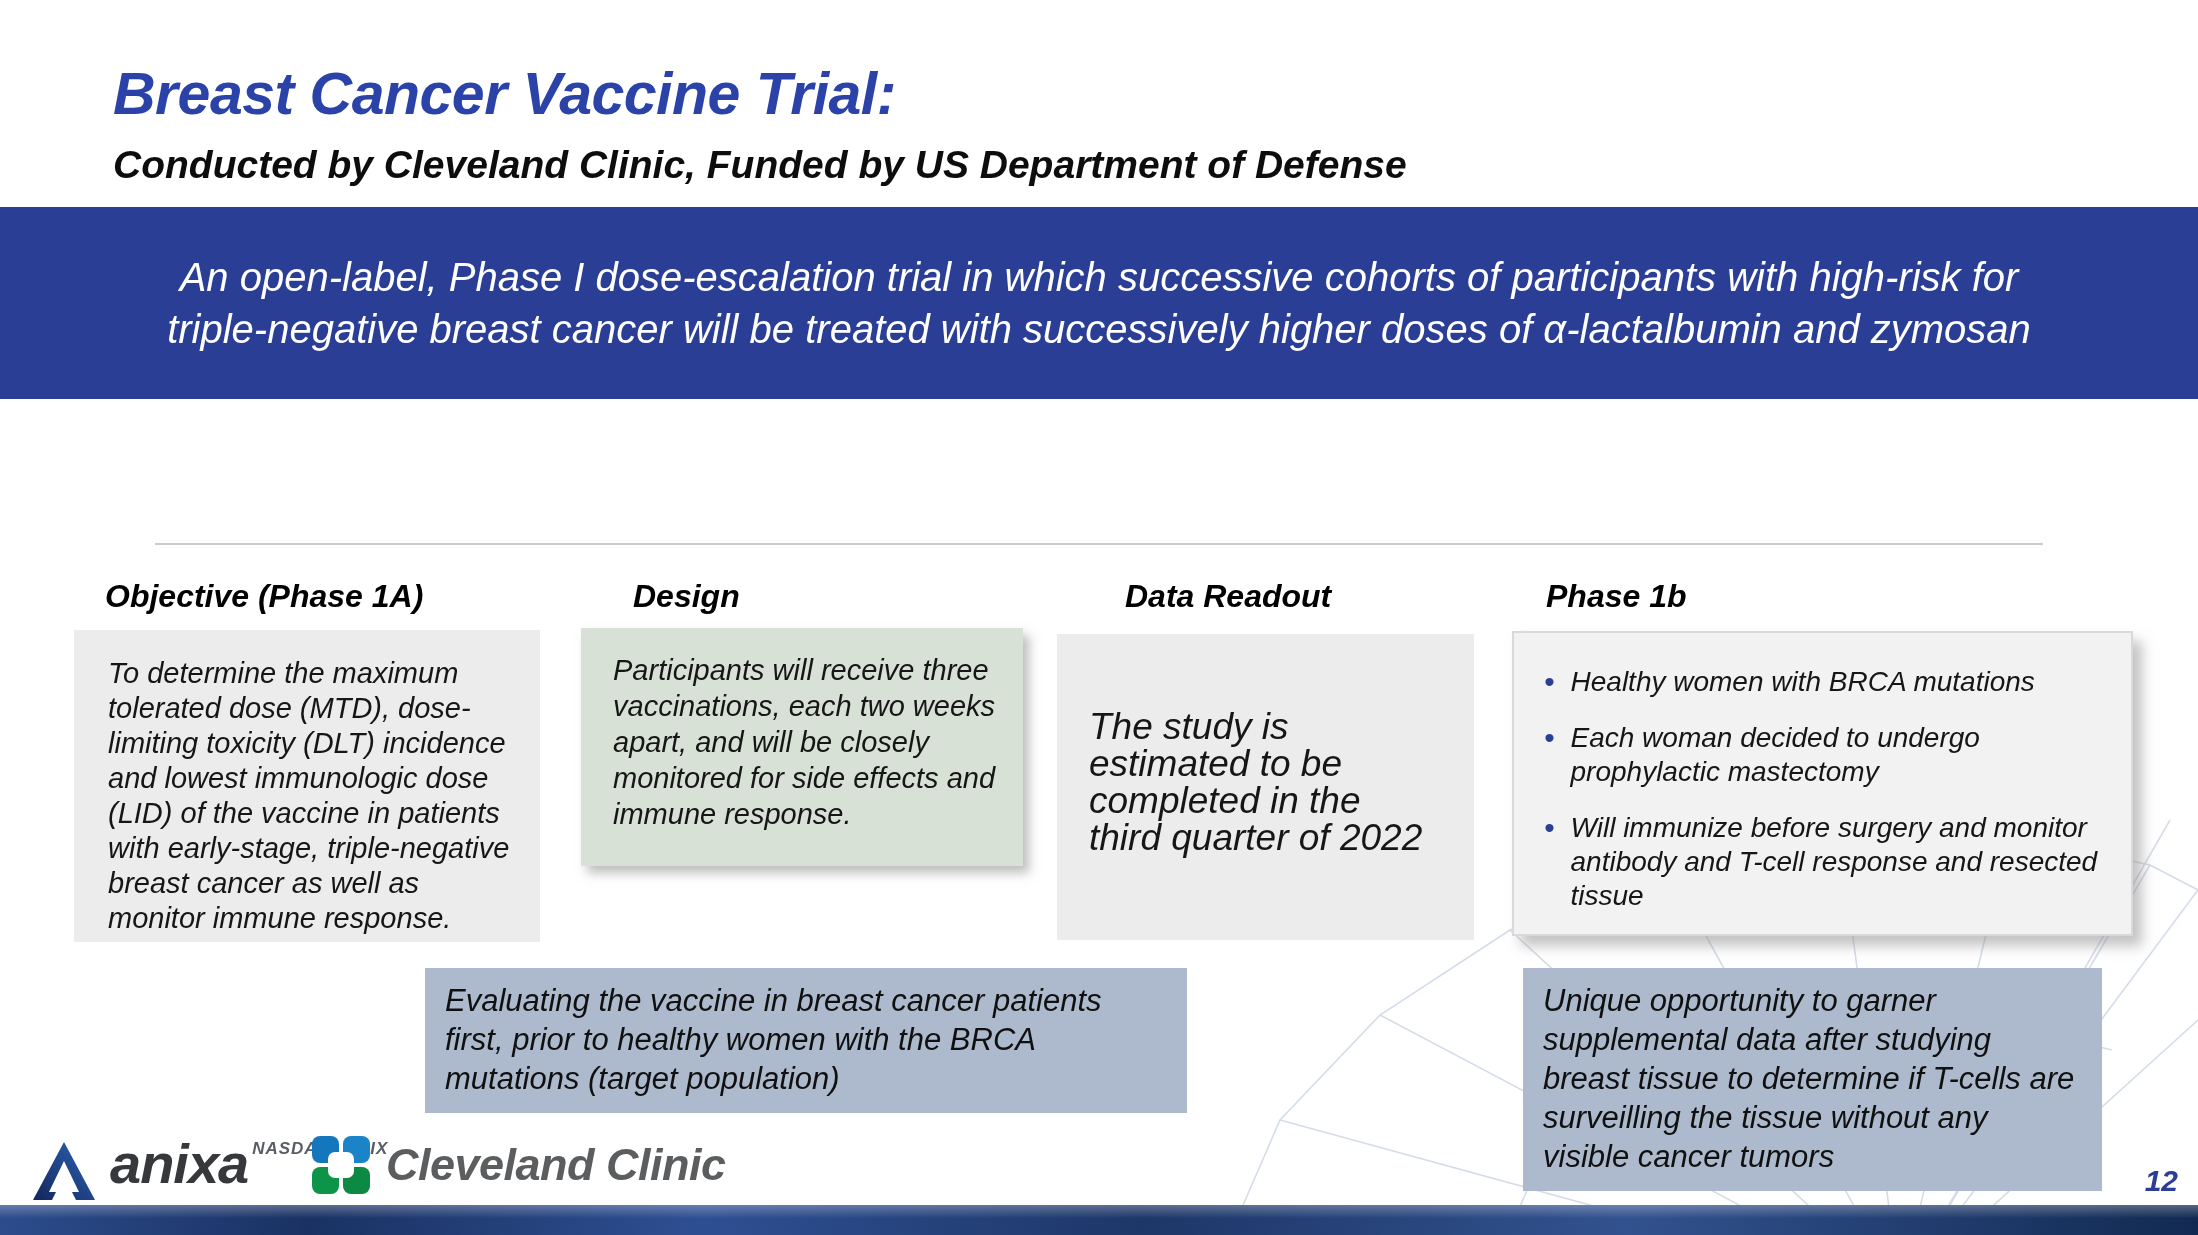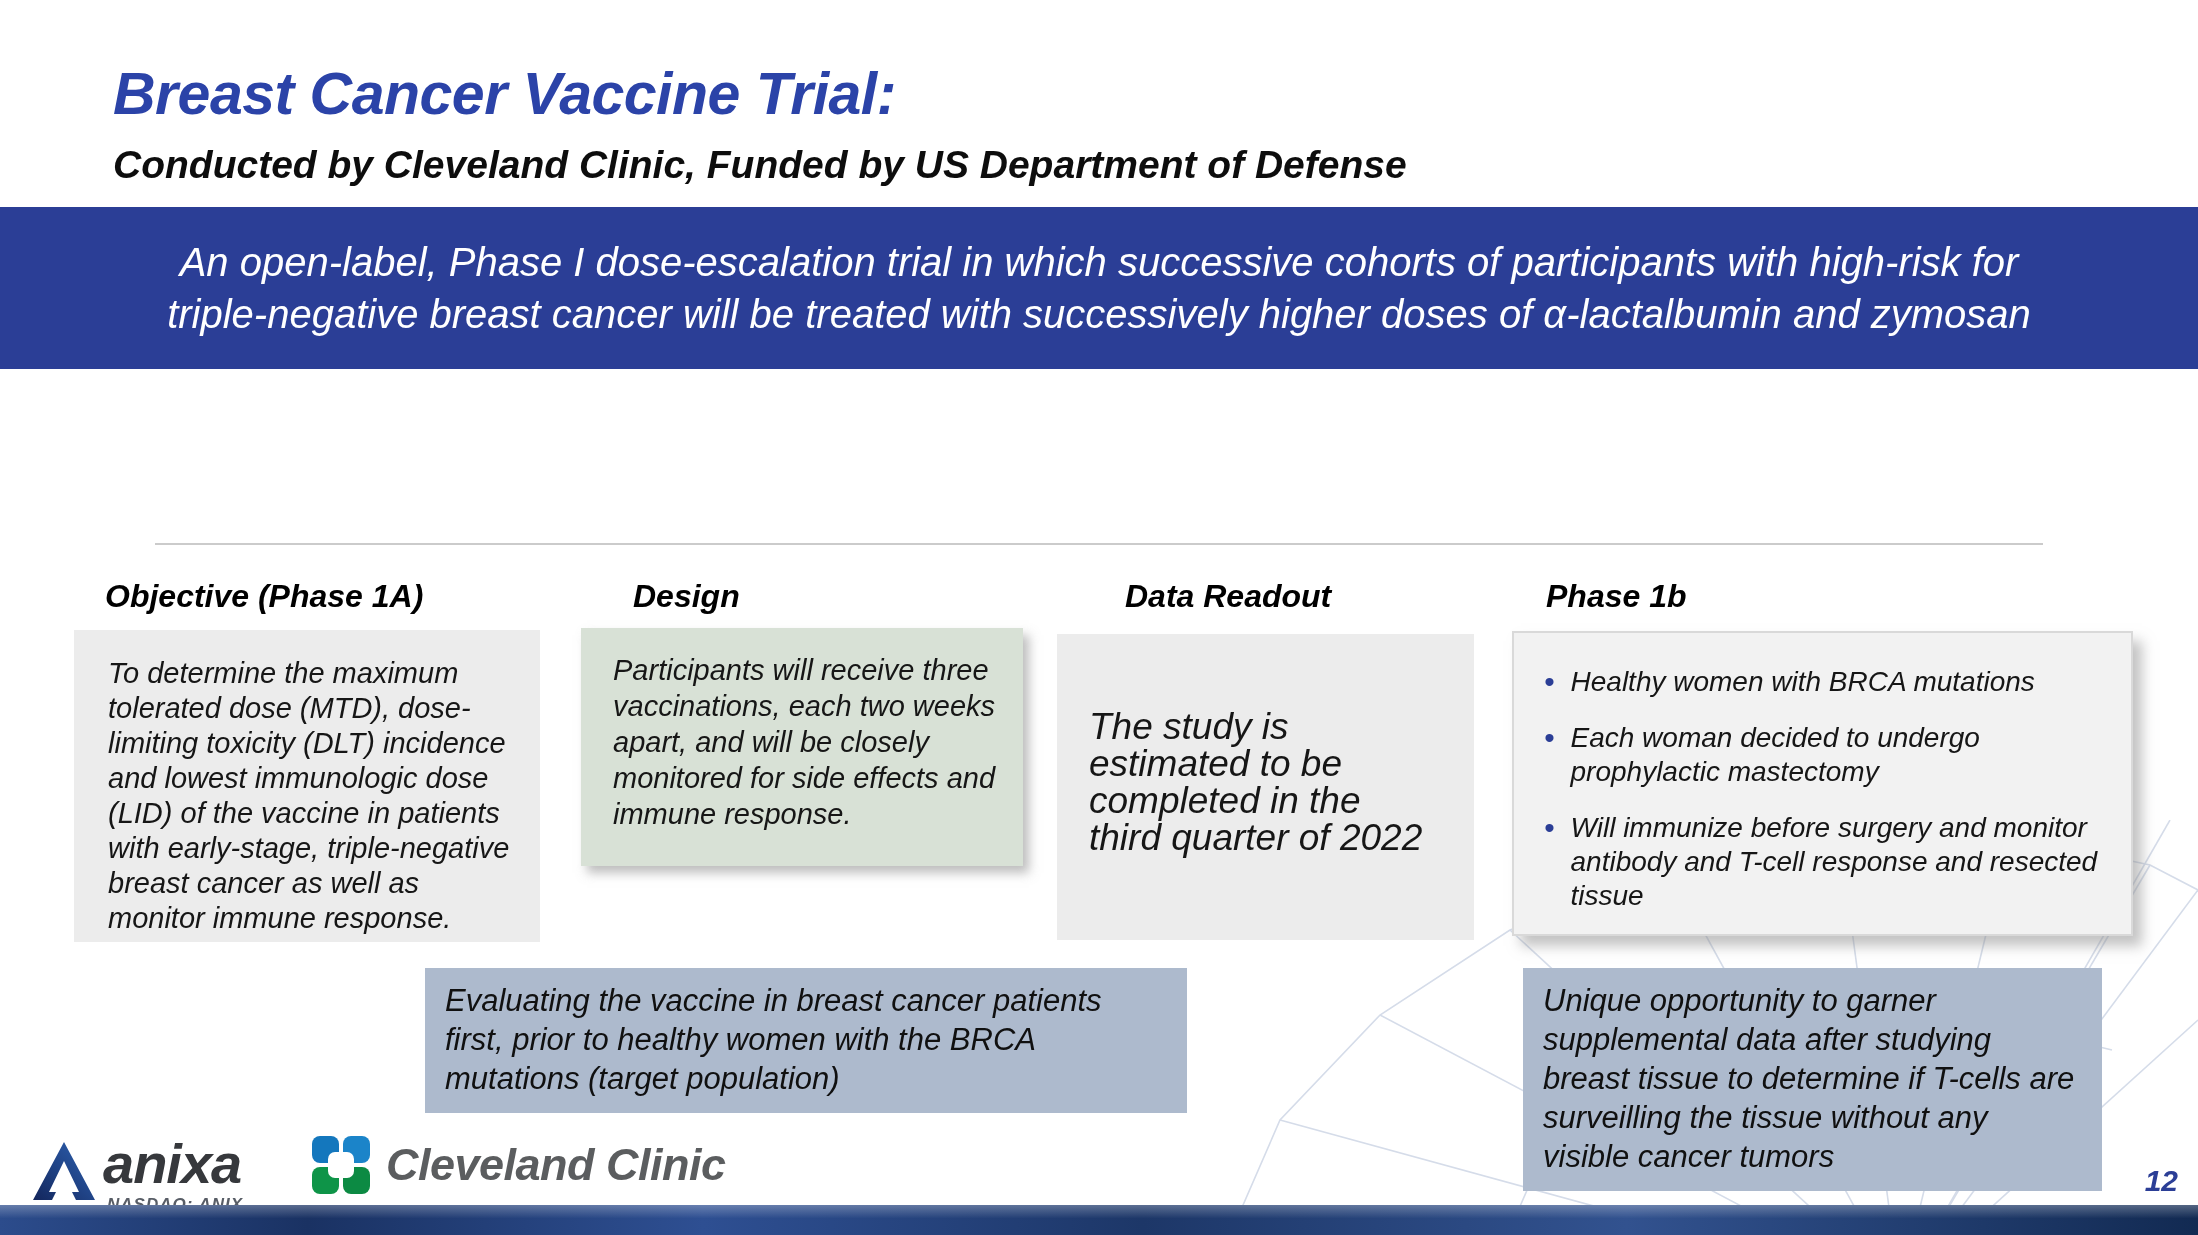--- a/index.html
+++ b/index.html
@@ -15,21 +15,21 @@
 
   .title {
     left:113px; top:60px; font-size:59px; font-weight:700; color:#2b43a8;
     letter-spacing:-0.5px;
   }
   .subtitle {
     left:113px; top:143px; font-size:39px; font-weight:700; color:#0d0d0d;
   }
 
   .banner {
-    left:0; top:207px; width:2198px; height:162px; background:#2b3e96;
+    left:0; top:207px; width:2198px; height:192px; background:#2b3e96;
     display:flex; align-items:center; justify-content:center; z-index:1;
   }
   .banner-text {
     color:#ffffff; font-size:40px; line-height:52px; text-align:center;
     max-width:1940px;
   }
 
   .intro {
     left:0; top:424px; width:2198px; text-align:center;
     font-size:40px; line-height:51px; color:#141414; z-index:1;
@@ -77,21 +77,21 @@
   .callout {
     background:#adbacd; z-index:2; font-size:31px; line-height:39px; color:#101010;
     padding:13px 22px 15px 20px;
   }
   .callout-left  { left:425px;  top:968px; width:762px;  }
   .callout-right { left:1523px; top:968px; width:579px;  }
 
   
   .anixa-logo { left:33px; top:1136px; display:flex; align-items:flex-start; z-index:2; }
   .anixa-tri { width:62px; height:62px; margin-top:4px; }
-  .anixa-stack { display:flex; flex-direction:column; margin-left:8px; }
+  .anixa-stack { display:flex; flex-direction:row; margin-left:15px; }
   .anixa-word { font-size:56px; line-height:56px; font-weight:700; color:#36383c; letter-spacing:-1px; }
   .anixa-ticker { font-size:17px; font-weight:700; color:#585d66; letter-spacing:1px; margin-top:3px; margin-left:4px; }
 
   .cleveland-logo { left:312px; top:1136px; display:flex; align-items:center; z-index:2; }
   .cc-bug { position:relative; width:58px; height:58px; flex:0 0 auto; }
   .cc-tile { position:absolute; width:27px; height:27px; border-radius:8px; }
   .cc-tl { left:0; top:0; background:#1477bd; }
   .cc-tr { right:0; top:0; background:#1b84c9; }
   .cc-bl { left:0; bottom:0; background:#0e9448; }
   .cc-br { right:0; bottom:0; background:#0c8a43; }

